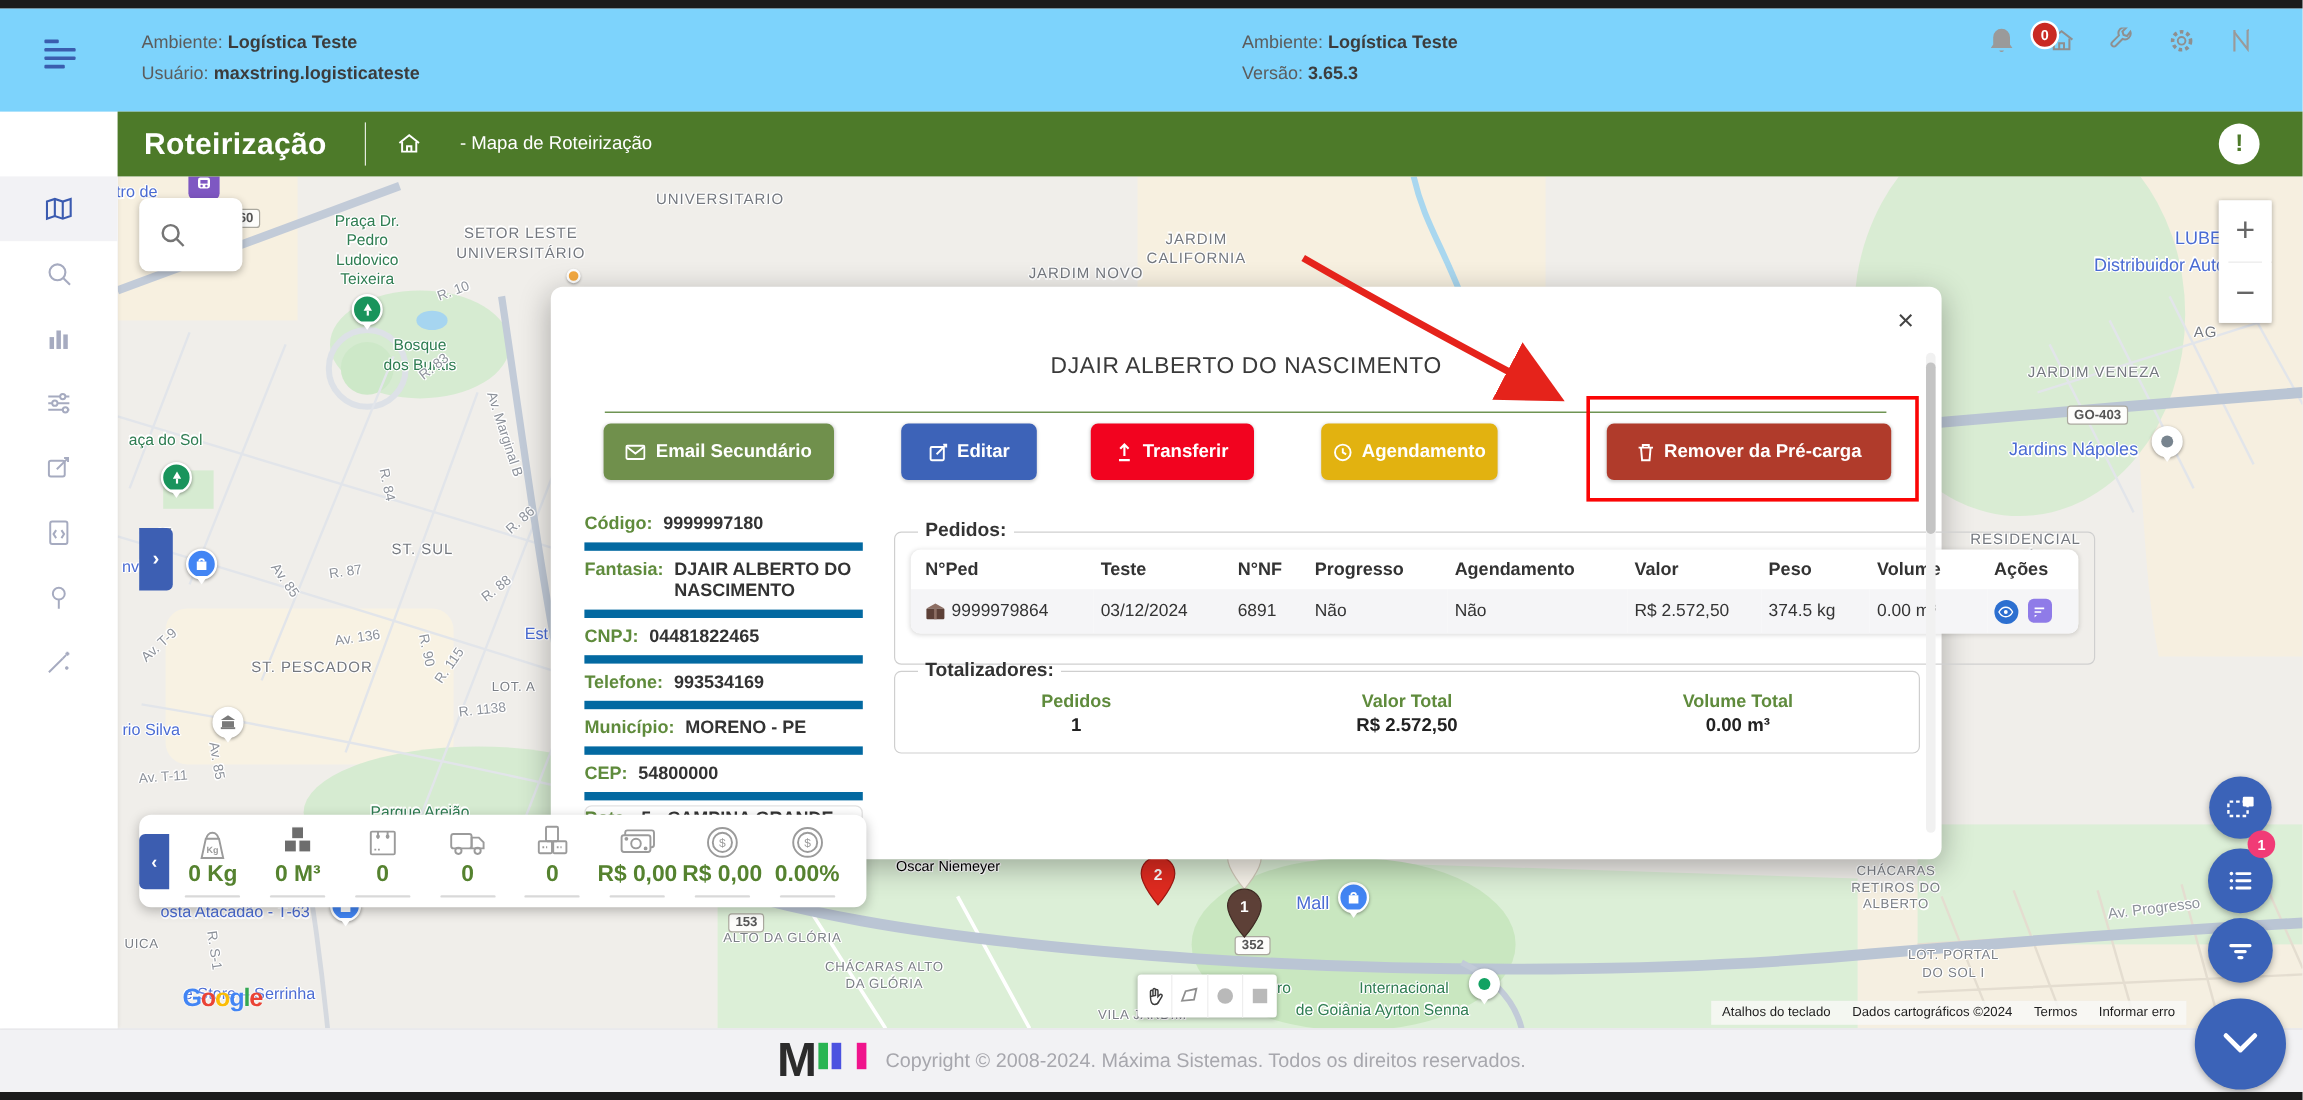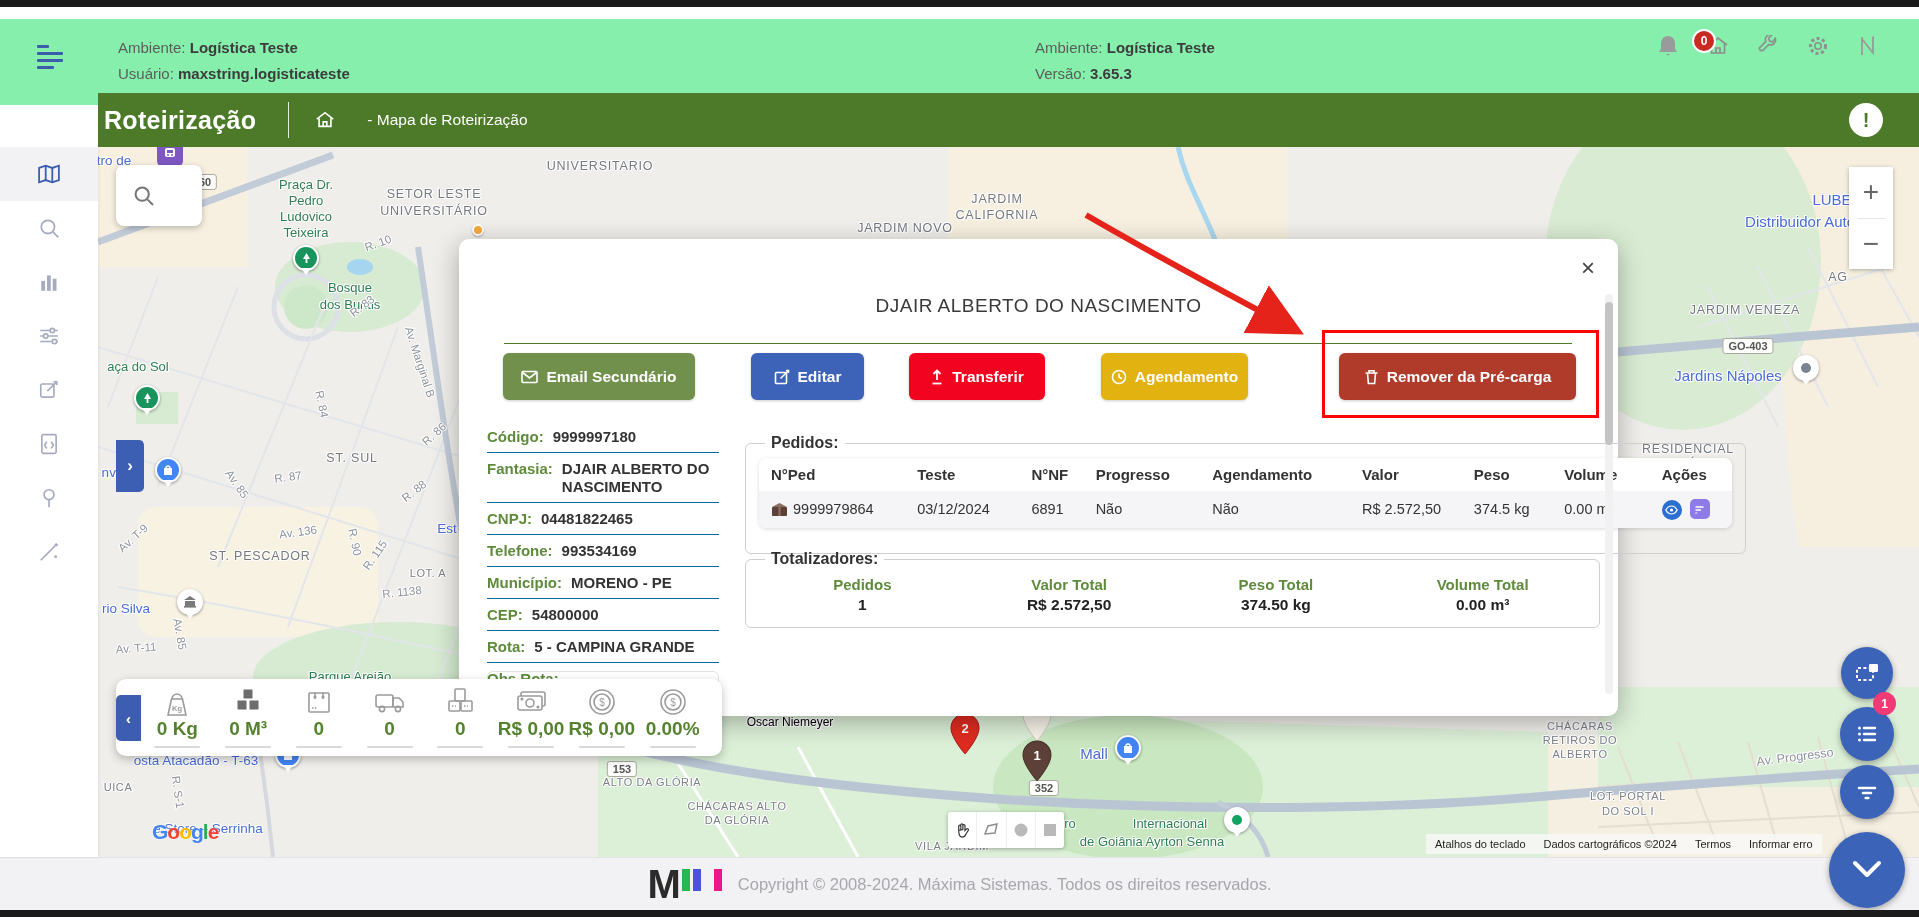--- a/index.html
+++ b/index.html
@@ -4,33 +4,33 @@
 <style>
   html,body{margin:0;padding:0;background:#ddd;font-family:"Liberation Sans",sans-serif;}
   *{box-sizing:border-box;}
   .screen{position:relative;width:1919px;height:917px;overflow:hidden;background:#fff;}
 
   
   .winbar{position:absolute;left:0;width:1919px;height:7px;background:#1b1b1b;z-index:50;}
   .winbar.top{top:0}.winbar.bottom{top:910px}
 
   
-  .header{position:absolute;left:0;top:7px;width:1919px;height:86px;background:#86efac;z-index:10;margin-top:12px;}
+  .header{position:absolute;left:0;top:7px;width:1919px;height:86px;background:#7dd3fc;z-index:10;}
   .hamburger{position:absolute;left:37px;top:26px;width:34px;height:26px;cursor:pointer;}
   .hamburger i{display:block;height:3px;background:#3a5dae;margin-bottom:4px;border-radius:1px;}
   .hamburger i:nth-child(1){width:12px}.hamburger i:nth-child(2){width:26px}.hamburger i:nth-child(3){width:26px}.hamburger i:nth-child(4){width:17px}
   .hblock{position:absolute;top:16px;font-size:15px;color:#5c5c5c;line-height:26px;}
   .hblock b{color:#3c3c3c;}
   .hicons{position:absolute;right:38px;top:14px;display:flex;gap:24px;align-items:center;}
   .hicon{position:relative;width:26px;height:26px;display:flex;align-items:center;justify-content:center;cursor:pointer;}
   .nbadge{position:absolute;left:1692px;top:10px;width:24px;height:24px;border-radius:50%;background:#c92a22;color:#fff;font-size:12px;font-weight:bold;display:flex;align-items:center;justify-content:center;z-index:12;border:2px solid #fff;}
 
   
   .greenbar{position:absolute;left:98px;top:93px;width:1821px;height:54px;background:#4d7a29;color:#fff;z-index:10;display:flex;align-items:center;}
-  .gb-title{font-size:25px;font-weight:bold;margin-left:6px;letter-spacing:.3px;}
+  .gb-title{font-size:25px;font-weight:bold;margin-left:22px;letter-spacing:.3px;}
   .gb-div{width:1px;height:36px;background:rgba(255,255,255,.85);margin:0 26px 0 32px;}
   .gb-crumb{font-size:15.5px;margin-left:32px;}
   .gb-alert{position:absolute;right:36px;top:10px;width:34px;height:34px;border-radius:50%;background:#fff;color:#4d7a29;font-weight:bold;font-size:20px;display:flex;align-items:center;justify-content:center;cursor:pointer;}
 
   
   .sidebar{position:absolute;left:0;top:93px;width:98px;height:764px;background:#fff;z-index:9;box-shadow:1px 0 3px rgba(0,0,0,.06);}
   .sb-item{width:98px;height:54px;display:flex;align-items:center;justify-content:center;color:#a6abc0;cursor:pointer;}
   .sb-item.active{background:#f2f2f5;color:#3b5bb0;}
   .sidebar .sb-list{margin-top:54px;}
 
@@ -82,21 +82,21 @@
   .m-title{position:absolute;left:0;top:56px;width:100%;text-align:center;font-size:19px;color:#3a3a3a;letter-spacing:.5px;}
   .m-hr{position:absolute;left:45px;top:104px;width:1068px;border-top:1px solid #4d7a2a;}
   .mbtn{position:absolute;top:114px;height:47px;border:0;border-radius:6px;color:#fff;font-weight:bold;font-size:15.5px;font-family:"Liberation Sans",sans-serif;display:flex;align-items:center;justify-content:center;gap:8px;cursor:pointer;box-shadow:0 1px 3px rgba(0,0,0,.2);}
   .b-green{left:44px;width:192px;background:#70904c;}
   .b-blue{left:292px;width:113px;background:#3d63b8;}
   .b-red{left:450px;width:136px;background:#f2031f;}
   .b-yellow{left:642px;width:147px;background:#e2b210;}
   .b-brick{left:880px;width:237px;background:#b03b2b;}
   .redbox{position:absolute;left:863px;top:91px;width:277px;height:88px;border:3px solid #fb0505;z-index:35;pointer-events:none;}
   .details{position:absolute;left:28px;top:182px;width:232px;}
-  .drow{display:flex;align-items:flex-start;padding:7px 0 6px;border-bottom:1px solid #0369a1;font-size:15px;line-height:1.2;}
+  .drow{display:flex;align-items:flex-start;padding:7px 0 6px;border-bottom:7px solid #0369a1;font-size:15px;line-height:1.2;}
   .drow:last-child{border-bottom:0;}
   .drow .dl{color:#5f8b3c;font-weight:bold;margin-right:9px;white-space:nowrap;}
   .drow .dv{color:#333;font-weight:bold;}
   .obsbox{position:absolute;left:28px;top:432px;width:232px;height:42px;border:1px solid #e2e2e2;border-radius:6px;}
   fieldset.mfs{position:absolute;border:1px solid #cfcfcf;border-radius:6px;margin:0;padding:2px 13px 10px;}
   fieldset.mfs legend{font-weight:bold;font-size:16px;color:#333;padding:0 6px;margin-left:6px;}
   .fs-ped{left:286px;top:195px;width:1001px;height:120px;}
   .fs-tot{left:286px;top:311px;width:855px;height:78px;}
   .tcard{background:#fff;border-radius:8px;box-shadow:0 1px 4px rgba(0,0,0,.15);overflow:hidden;margin-top:4px;}
   table.ptable{border-collapse:collapse;width:100%;font-size:14.5px;color:#333;}
@@ -745,24 +745,20 @@
       <div class="totrow">
         <div class="totcol">
             <div class="tl">Pedidos</div>
             <div class="tv">1</div>
           </div>
         <div class="totcol">
             <div class="tl">Valor Total</div>
             <div class="tv">R$ 2.572,50</div>
           </div>
         <div class="totcol">
-            <div class="tl">Peso Total</div>
-            <div class="tv">374.50 kg</div>
-          </div>
-        <div class="totcol">
             <div class="tl">Volume Total</div>
             <div class="tv">0.00 m³</div>
           </div>
       </div>
     </fieldset>
 
     <div class="mscroll-track"></div>
     <div class="mscroll-thumb"></div>
   </div>
 

